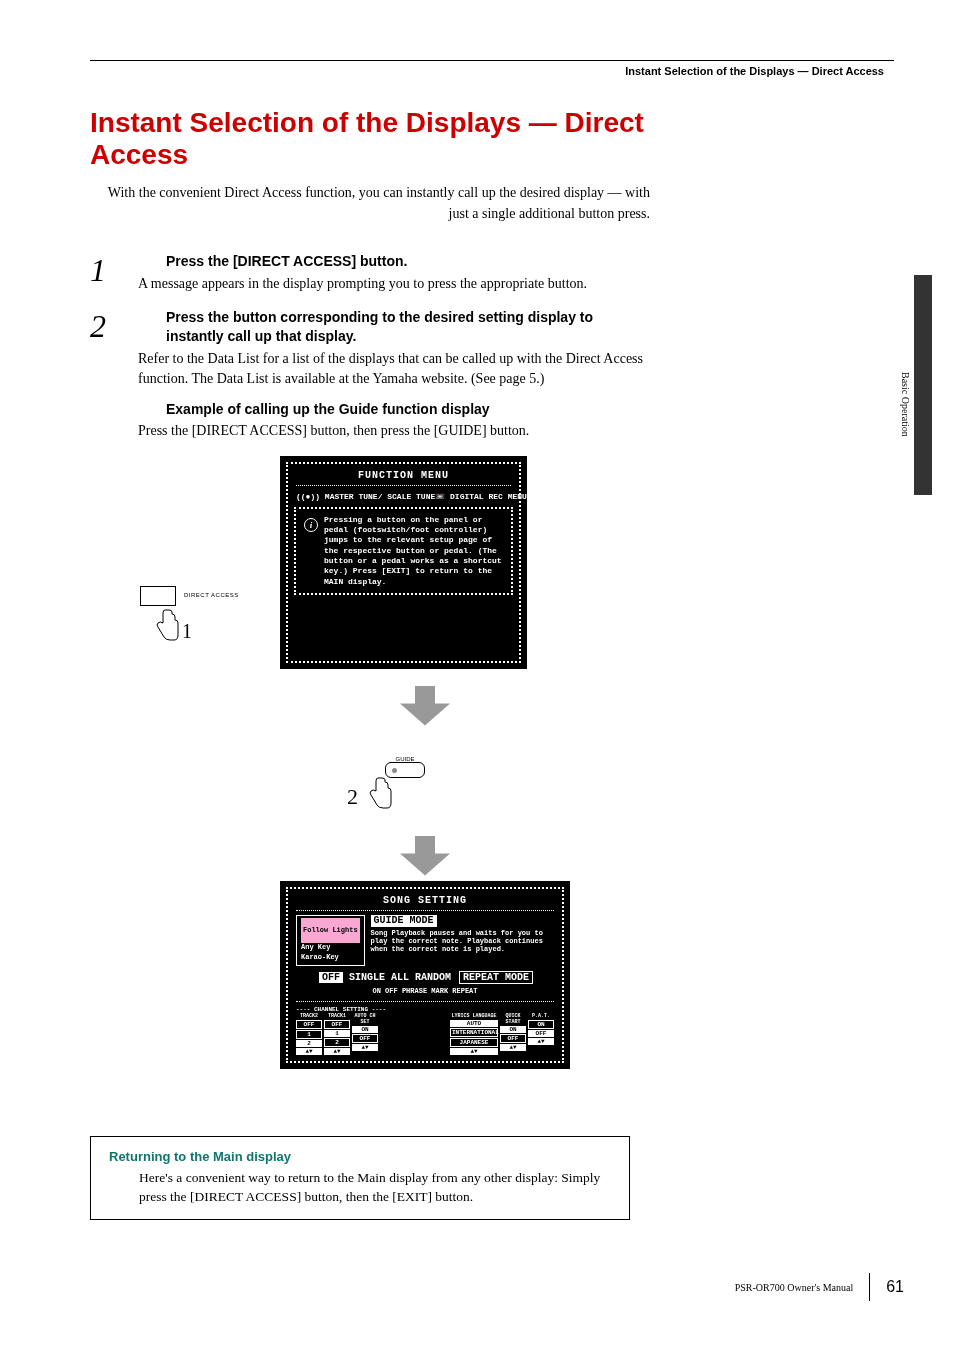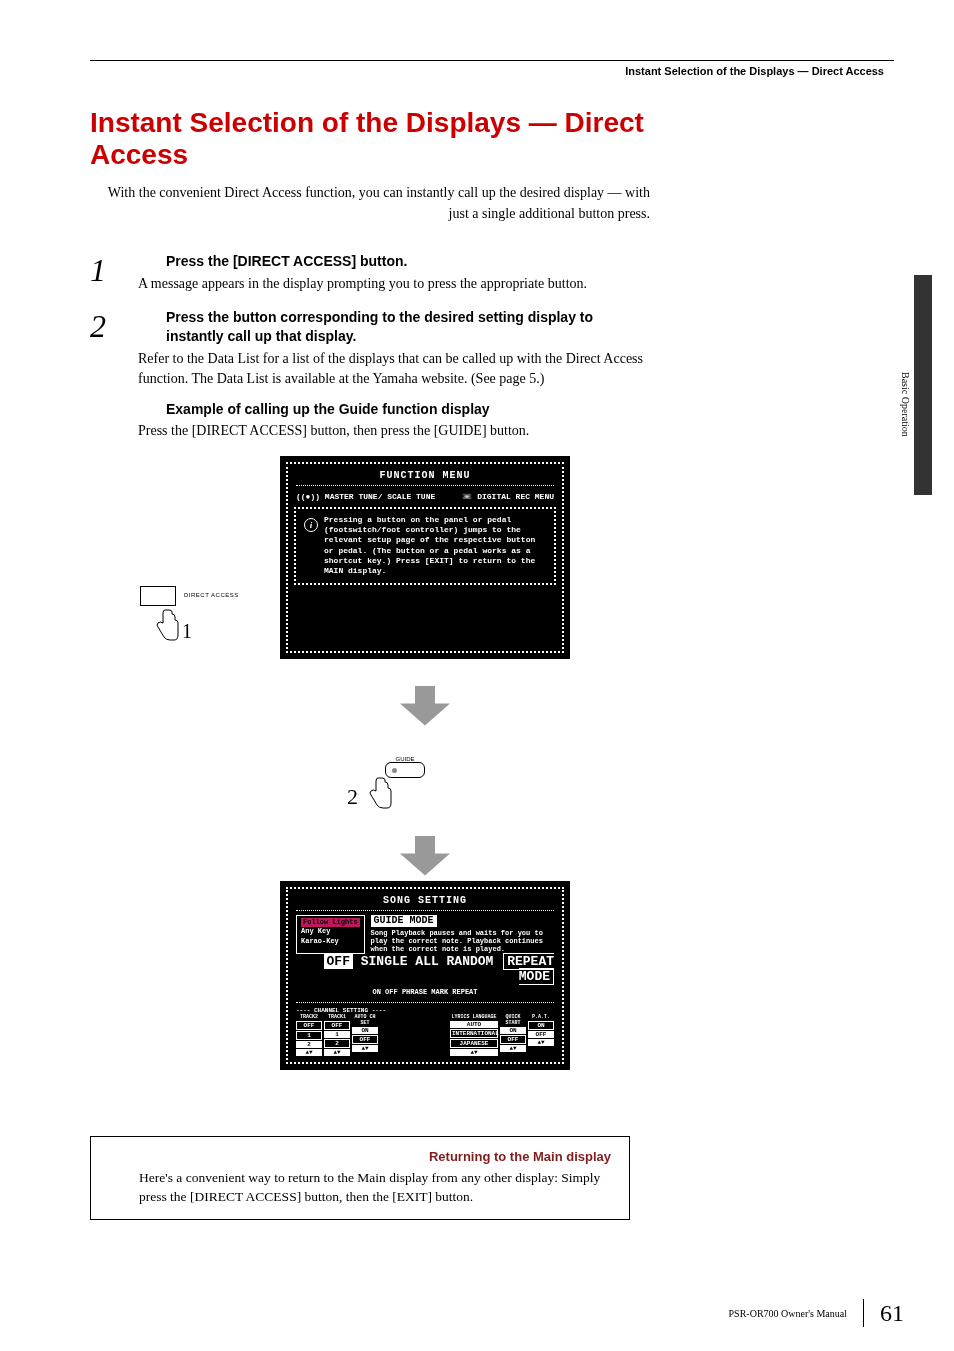--- a/index.html
+++ b/index.html
@@ -128,21 +128,21 @@
     background: #000;
     padding: 4px;
   }
   .lcd-inner {
     border: 2px dotted #fff;
     padding: 6px 8px;
     font-family: 'Courier New', monospace;
     font-weight: bold;
     color: #fff;
   }
-  .lcd1 { left: 190px; top: 0; width: 290px; }
+  .lcd1 { left: 190px; top: 0; width: 247px; }
   .lcd1 .lcd-title { text-align:center; font-size:10px; letter-spacing:1px; border-bottom: 1px dotted #fff; padding-bottom:4px; margin-bottom:6px;}
   .menu-row { display:flex; justify-content: space-between; font-size:8px; margin-bottom: 4px;}
   .menu-row span { white-space: nowrap; }
   .info-box { border: 2px dotted #fff; margin: 6px -2px 0 -2px; padding: 6px 8px; font-size:8px; line-height:1.3; display:flex; gap:6px;}
   .info-circle { border:1px solid #fff; border-radius:50%; width:14px; height:14px; flex-shrink:0; margin-top:3px; font-size:9px; line-height:13px; text-align:center; font-family: Georgia,serif; font-style: italic;}
   .lcd-blank { height: 60px; }
 
   .arrow-down {
     position: absolute;
     left: 310px;
@@ -162,24 +162,24 @@
   .guide-btn { width:40px; height:16px; border:1px solid #000; border-radius: 6px; position:relative; background:#fff;}
   .guide-btn::after { content:''; position:absolute; left:6px; top:5px; width:5px; height:5px; border-radius:50%; background:#888;}
   .hand2 { position:absolute; left:275px; top:320px; }
   .hand2 svg { width:28px; height:34px;}
   .hand2-num { font-family: Georgia, serif; font-size:22px; position:absolute; left:-18px; top:8px;}
 
   .lcd2 { left: 190px; top: 425px; width: 290px; }
   .lcd2 .lcd-title { text-align:center; font-size:10px; letter-spacing:1px; border-bottom: 1px dotted #fff; padding-bottom:4px; margin-bottom:4px;}
   .song-top { display:flex; gap:6px; font-size:7px; }
   .guide-col { border:1px solid #fff; padding:2px 4px; line-height:1.4; }
-  .guide-col .sel { background:#be185d; color:#000; display:inline-block; padding:0 2px;}
+  .guide-col .sel { background:#f9a8d4; color:#000; display:inline-block; padding:8px 2px;}
   .guide-desc { flex:1; font-size:7px; line-height:1.2;}
   .guide-desc .tag { background:#fff; color:#000; padding:0 3px; font-size:10px; display:inline-block; margin-bottom:2px;}
-  .repeat-row { text-align:right; font-size:13px; }
+  .repeat-row { text-align:center; font-size:10px; margin-top:6px;}
   .repeat-row .bx { border:1px solid #fff; padding:0 3px; margin-left:2px;}
   .repeat-row .bxw { background:#fff; color:#000; padding:0 3px; margin-left:2px;}
   .phrase-row { text-align:center; font-size:7px; margin-top:4px;}
   .ch-set { border-top: 1px dotted #fff; margin-top:6px; padding-top:4px; font-size:6px;}
   .ch-row { display:flex; justify-content:space-between; align-items: flex-end;}
   .ch-grid { display:flex; gap:2px;}
   .ch-cell { width:26px; text-align:center;}
   .ch-cell .lbl { font-size:5px;}
   .ch-cell .val { border:1px solid #fff; font-size:6px; padding:0 1px; margin-top:1px;}
   .ch-cell .valw { background:#fff; color:#000; font-size:6px; padding:0 1px; margin-top:1px;}
@@ -187,49 +187,48 @@
 
   .note-box {
     border: 1px solid #000;
     padding: 12px 18px;
     margin-top: 20px;
     max-width: 540px;
   }
   .note-title {
     font-family: Arial, Helvetica, sans-serif;
     font-weight: bold;
-    color: #7f1d1d;
+    color: #0f766e;
     font-size: 13px;
     margin-bottom: 4px;
-    text-align: right;
   }
   .note-text {
     font-size: 13.5px;
     line-height: 1.45;
     margin-left: 30px;
   }
 
   .footer {
     position: absolute;
-    bottom: 24px;
+    bottom: 50px;
     right: 50px;
     display: flex;
     align-items: center;
     gap: 16px;
   }
   .footer-text {
     font-size: 10px;
     font-family: Georgia, serif;
   }
   .footer-divider {
     width: 1px; height: 28px; background: #000;
   }
   .footer-num {
-    font-family: Liberation Serif, serif;
-    font-size: 24px;
+    font-family: Liberation Sans, sans-serif;
+    font-size: 16px;
   }
 </style>
 </head>
 <body>
 
 <div class="page">
   <div class="header-rule"></div>
   <div class="header-text">Instant Selection of the Displays — Direct Access</div>
 
   <div class="main-col">

